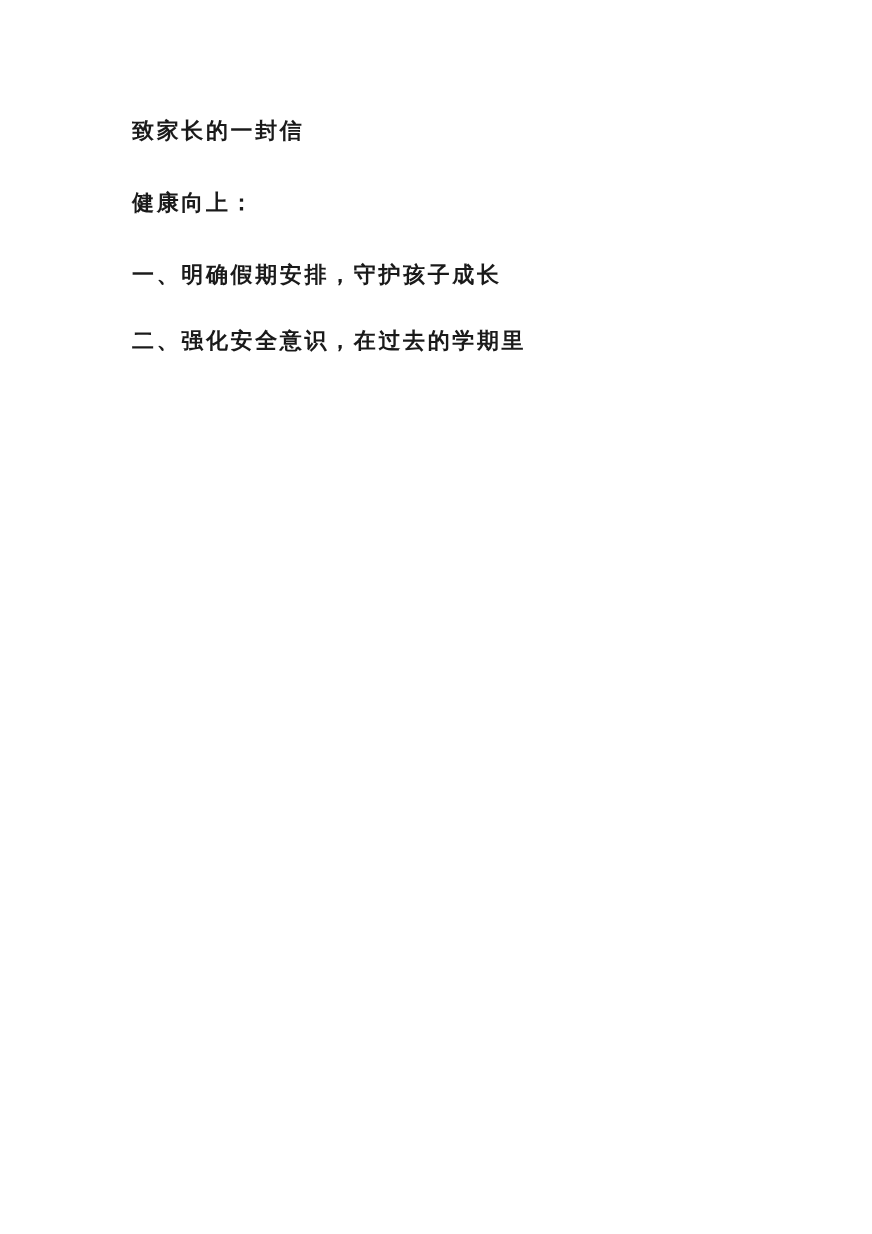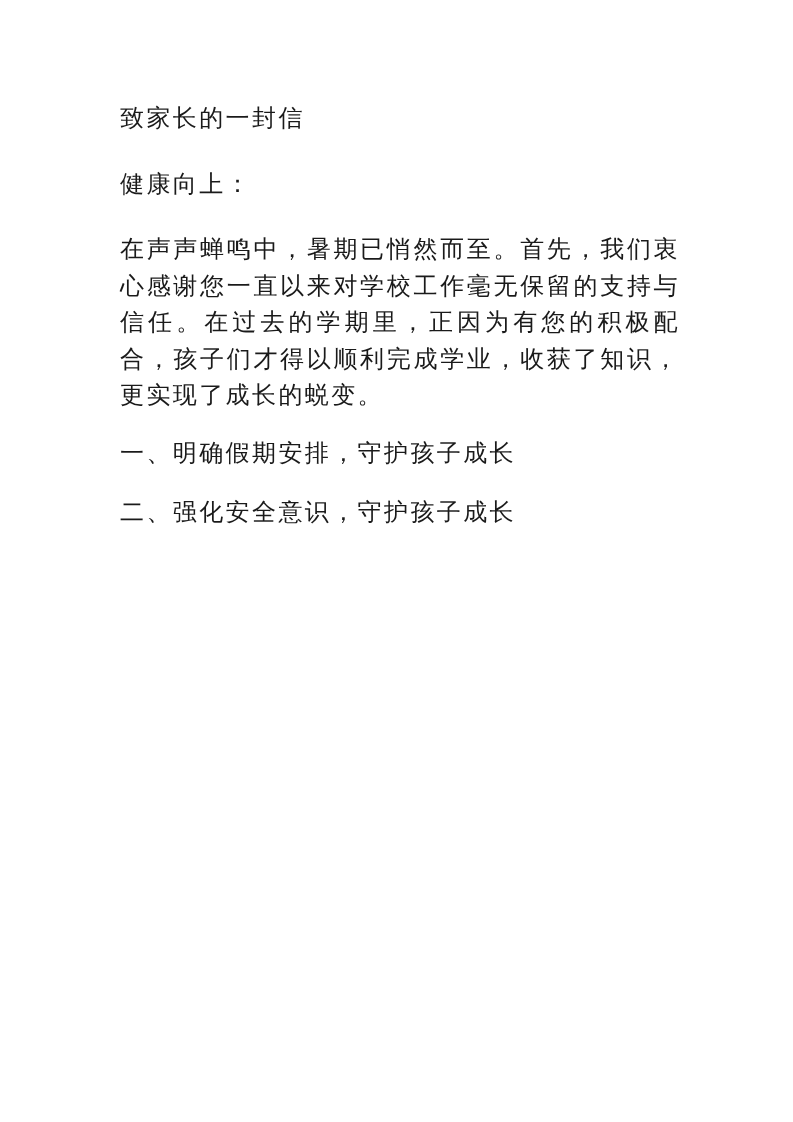--- a/index.html
+++ b/index.html
@@ -15,35 +15,35 @@
       font-family: "DejaVu Sans", "Liberation Sans", sans-serif;
       color: #1a1a1a;
     }
     .page {
       position: absolute;
       left: 120px;
       top: 100px;
       width: 560px;
     }
     .p {
-      font-size: 24px;
+      font-size: 20px;
       line-height: 36.5px;
       letter-spacing: 2.4px;
       margin: 0 0 21px 0;
       text-align: justify;
       text-justify: inter-character;
       word-break: break-all;
+      font-weight: bold;
     }
     .title { margin-bottom: 29px; }
     .salutation { margin-bottom: 29px; }
     .greeting { margin-bottom: 21px; }
     .heading { margin-bottom: 23px; }
   </style>
 </head>
 <body>
 
 <div class="page">
   <p class="p title">致家长的一封信</p>
   <p class="p salutation">健康向上：</p>
-  <p class="p">在声声蝉鸣中，暑期已悄然而至。首先，我们衷心感谢您一直以来对学校工作毫无保留的支持与信任。在过去的学期里，正因为有您的积极配合，孩子们才得以顺利完成学业，收获了知识，更实现了成长的蜕变。</p>
   <p class="p heading">一、明确假期安排，守护孩子成长</p>
-  <p class="p heading">二、强化安全意识，守护孩子成长</p>
+  <p class="p heading">二、强化安全意识，在过去的学期里</p>
 </div>
 
 </body></html>

